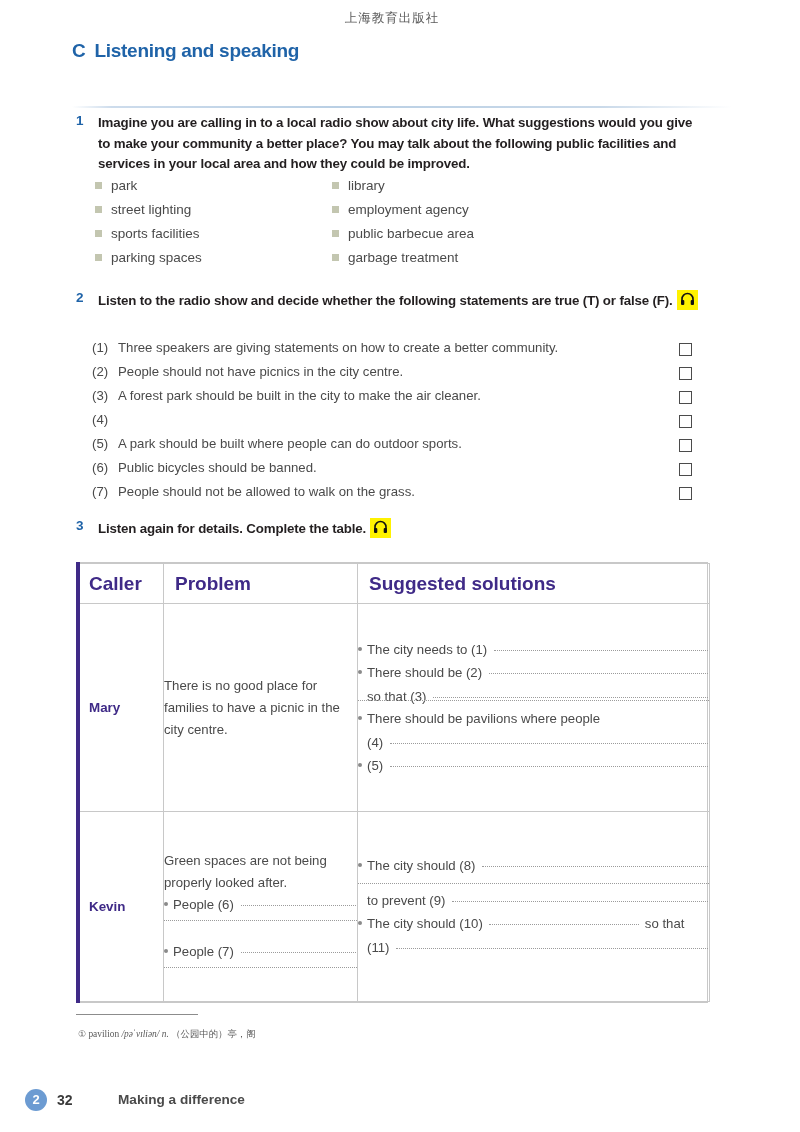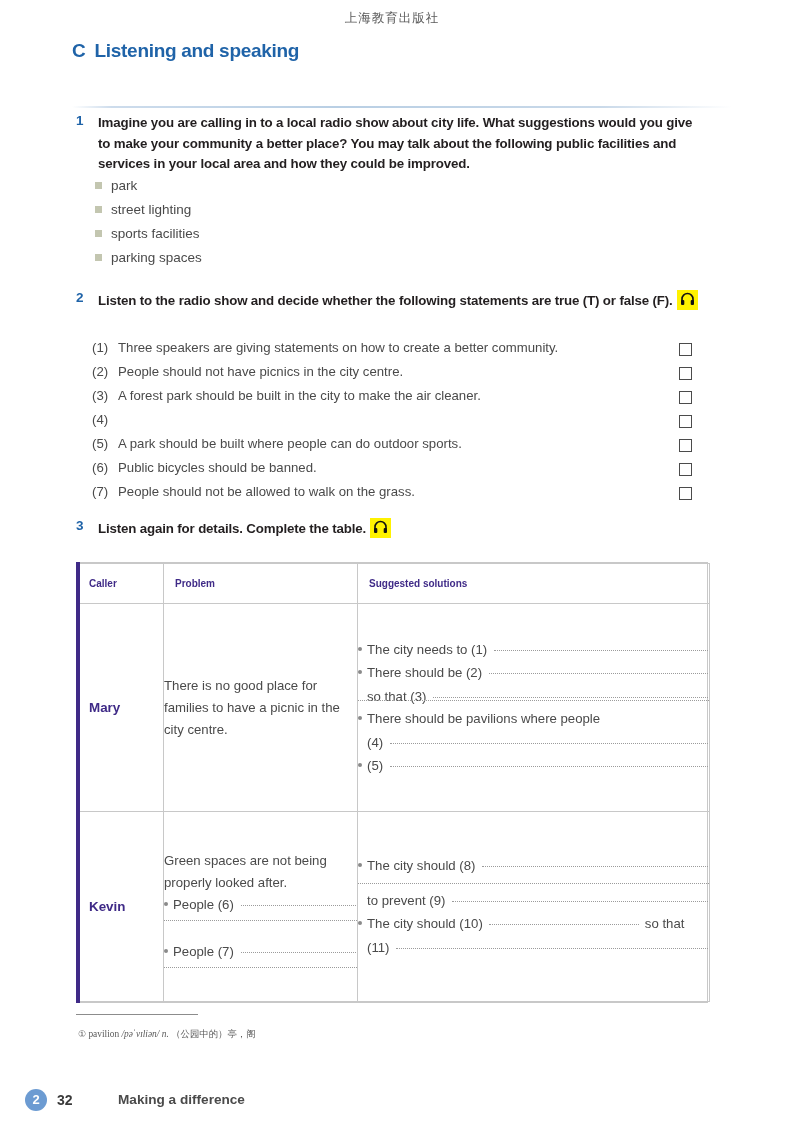--- a/index.html
+++ b/index.html
@@ -157,21 +157,21 @@
   table.t col.c2 { width: 194px; }
   table.t col.c3 { width: 352px; }
   table.t th, table.t td {
     border: 1px solid #c8c8c8;
     vertical-align: middle;
     padding: 0;
   }
   table.t th {
     text-align: left;
     color: #3f2a87;
-    font-size: 10px;
+    font-size: 19px;
     font-weight: bold;
     height: 40px;
     padding: 0 4px 0 11px;
   }
   .caller-name {
     color: #3f2a87;
     font-weight: bold;
     font-size: 13.4px;
     padding-left: 11px;
   }
@@ -310,20 +310,38 @@
       <span class="bul-sq"></span>
       <span>street lighting</span>
     </div>
     <div class="bul-item">
       <span class="bul-sq"></span>
       <span>sports facilities</span>
     </div>
     <div class="bul-item">
       <span class="bul-sq"></span>
       <span>parking spaces</span>
+    </div>
+  </div>
+  <div class="col">
+    <div class="bul-item">
+      <span class="bul-sq"></span>
+      <span>library</span>
+    </div>
+    <div class="bul-item">
+      <span class="bul-sq"></span>
+      <span>employment agency</span>
+    </div>
+    <div class="bul-item">
+      <span class="bul-sq"></span>
+      <span>public barbecue area</span>
+    </div>
+    <div class="bul-item">
+      <span class="bul-sq"></span>
+      <span>garbage treatment</span>
     </div>
   </div>
 </div>
 
 <div class="ex" style="left:76px; top:290px; width:630px;">
   <span class="ex-num">2</span>
   <div class="ex-body"><span>Listen to the radio show and decide whether the following statements are true (T) or false (F).</span><span class="hp"><svg width="15" height="14" viewBox="0 0 15 14">
           <path d="M2 9 V7 A5.5 5.5 0 0 1 13 7 V9" fill="none" stroke="#111" stroke-width="1.6"></path>
           <rect x="1" y="8" width="3.3" height="5" rx="1.1" fill="#111"></rect>
           <rect x="10.7" y="8" width="3.3" height="5" rx="1.1" fill="#111"></rect>

